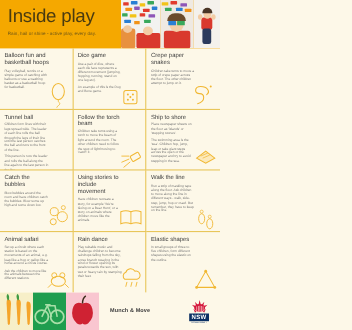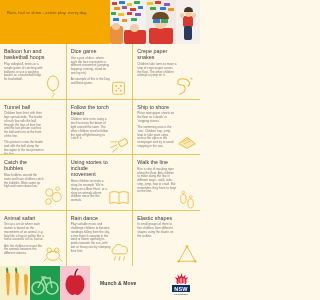--- a/index.html
+++ b/index.html
@@ -86,20 +86,21 @@
   }
   .nsw-sub{font-size:1.8px;color:#0a2f63;letter-spacing:0.1px;margin-top:0.5px;}
 </style>
 </head>
 <body>
 
 <div class="page">
 
   <div class="header">
     <div class="header-text">
+      <div class="title">Inside play</div>
       <div class="subtitle">Rain, hail or shine - active play, every day.</div>
     </div>
     <div class="header-photos">
       <div class="photo photo-blocks">
         <div class="blk" style="left:2px;top:2px;width:5px;height:3px;background:#e23b2e;"></div>
         <div class="blk" style="left:9px;top:1px;width:6px;height:3px;background:#2a7fd4;"></div>
         <div class="blk" style="left:17px;top:3px;width:5px;height:3px;background:#f2c318;"></div>
         <div class="blk" style="left:24px;top:1px;width:6px;height:3px;background:#39a85c;"></div>
         <div class="blk" style="left:4px;top:7px;width:6px;height:3px;background:#f29318;"></div>
         <div class="blk" style="left:12px;top:6px;width:5px;height:3px;background:#8e56b8;"></div>

